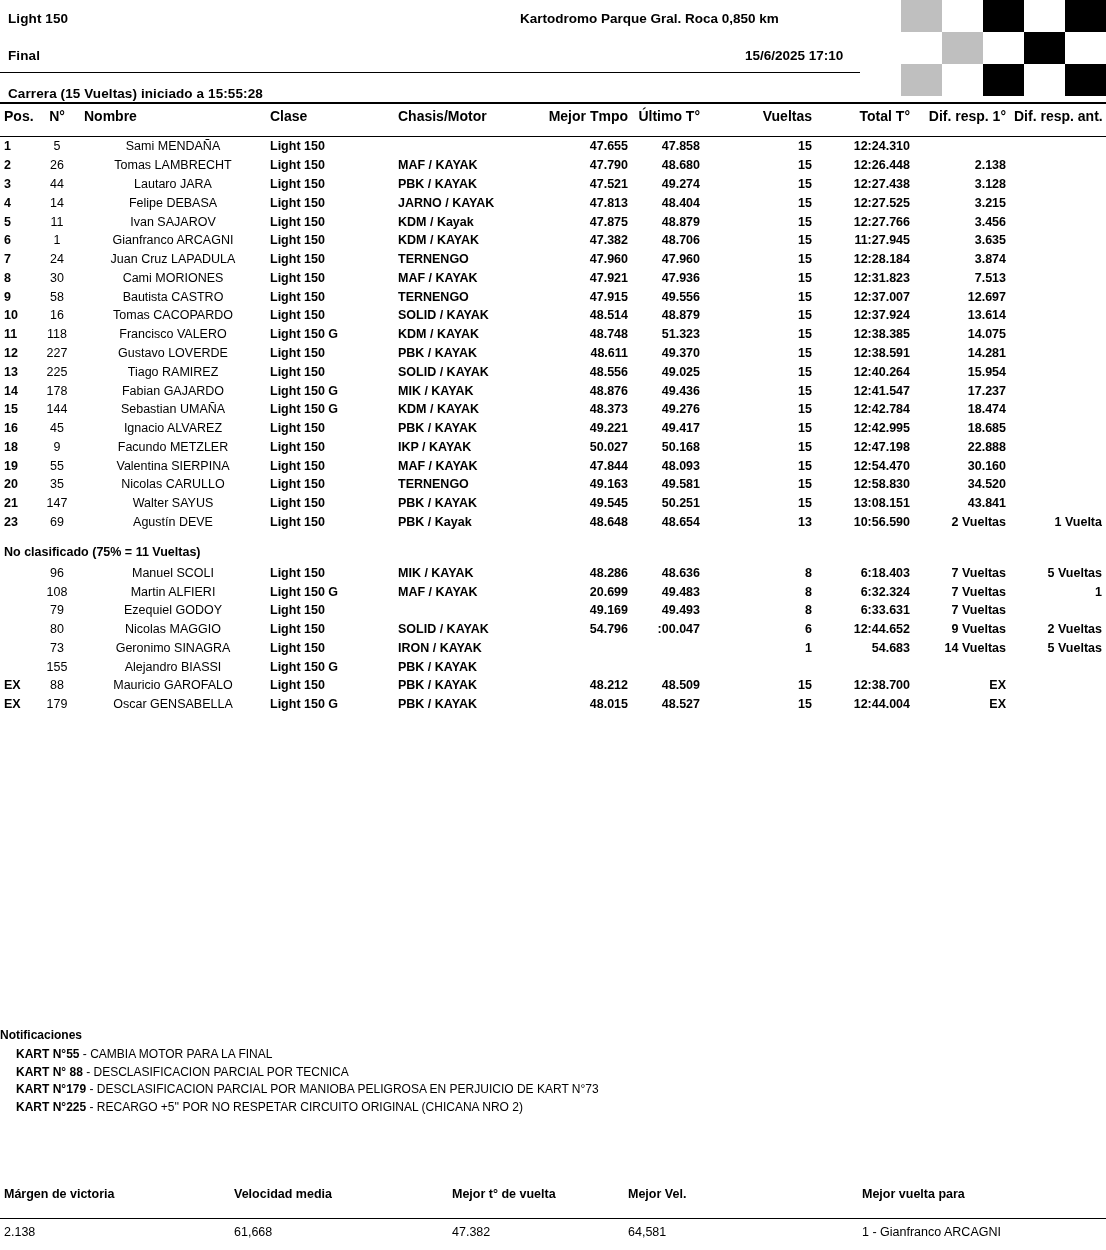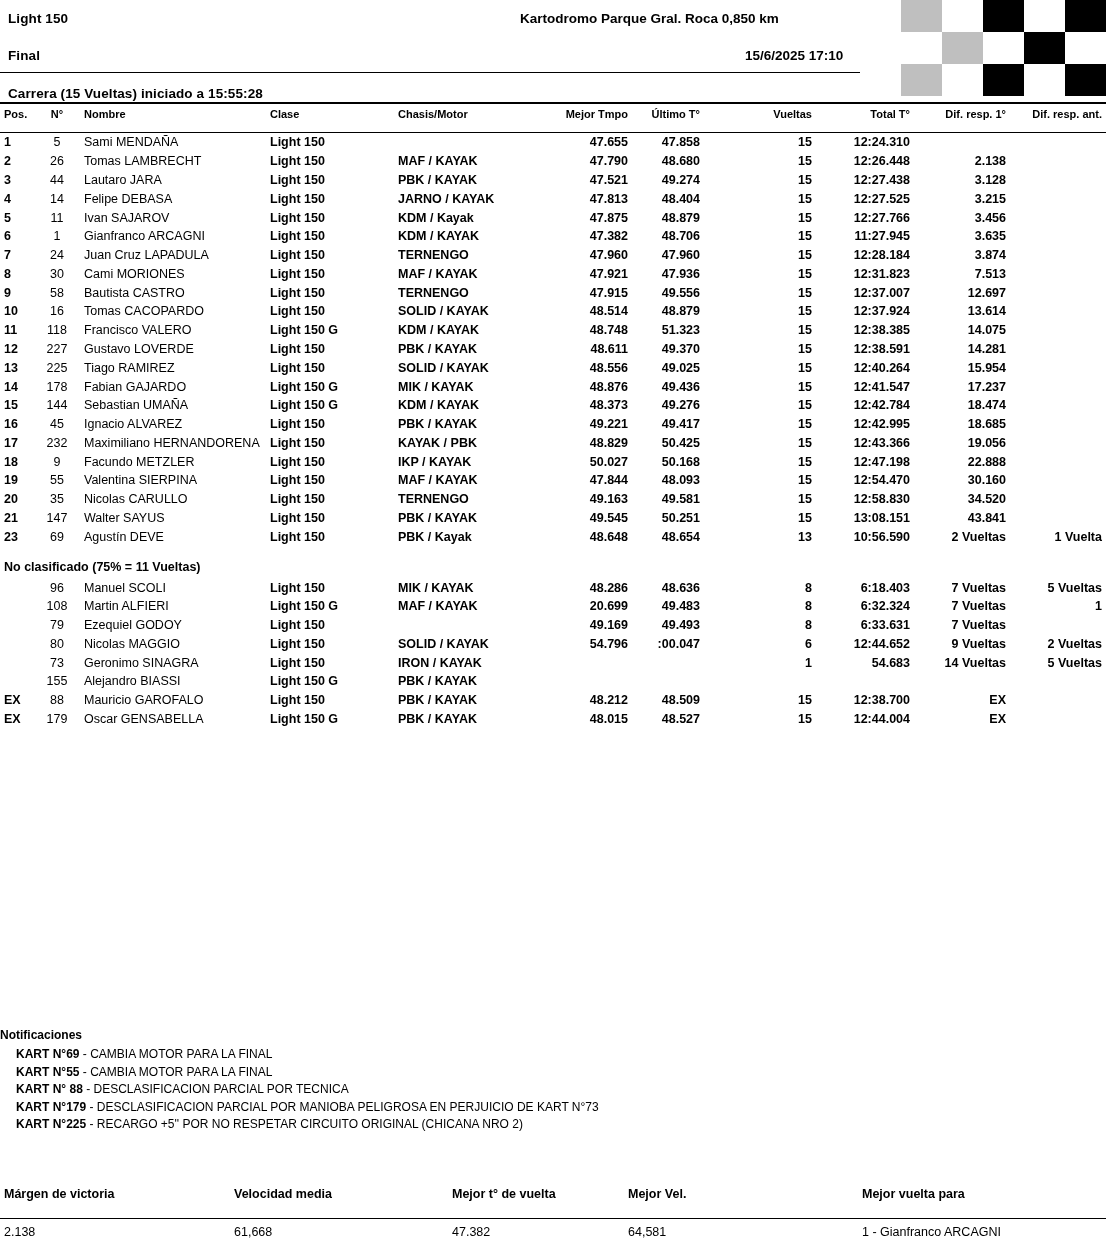--- a/index.html
+++ b/index.html
@@ -85,35 +85,35 @@
     position: relative;
     width: 1106px;
   }
   table {
     border-collapse: collapse;
     width: 1106px;
     table-layout: fixed;
   }
   thead th {
     font-weight: bold;
-    font-size: 11px;
+    font-size: 14px;
     padding: 4px 4px 12px 4px;
     border-bottom: 1.6px solid #000;
     white-space: nowrap;
     overflow: hidden;
   }
   tbody td {
     font-size: 12.5px;
     padding: 2.4px 4px;
     white-space: nowrap;
     overflow: hidden;
   }
   .c-pos   { width: 34px;  text-align: left; }
   .c-num   { width: 46px;  text-align: center; }
-  .c-name  { width: 186px; text-align: left; }
+  .c-name  { width: 186px; text-align: center; }
   .c-clase { width: 128px; text-align: left; }
   .c-chasis{ width: 148px; text-align: left; }
   .c-mejor { width: 90px;  text-align: right; }
   .c-ultimo{ width: 72px;  text-align: right; }
   .c-vueltas{width: 112px; text-align: right; }
   .c-total { width: 98px;  text-align: right; }
   .c-dif1  { width: 96px;  text-align: right; }
   .c-dif2  { width: 96px;  text-align: right; }
 
   td.c-pos, td.c-clase, td.c-chasis, td.c-mejor, td.c-ultimo,
@@ -453,33 +453,20 @@
             <td class="c-clase">Light 150</td>
             <td class="c-chasis">PBK / KAYAK</td>
             <td class="c-mejor">49.221</td>
             <td class="c-ultimo">49.417</td>
             <td class="c-vueltas">15</td>
             <td class="c-total">12:42.995</td>
             <td class="c-dif1">18.685</td>
             <td class="c-dif2"></td>
           </tr>
           <tr>
-            <td class="c-pos">17</td>
-            <td class="c-num">232</td>
-            <td class="c-name">Maximiliano HERNANDORENA</td>
-            <td class="c-clase">Light 150</td>
-            <td class="c-chasis">KAYAK / PBK</td>
-            <td class="c-mejor">48.829</td>
-            <td class="c-ultimo">50.425</td>
-            <td class="c-vueltas">15</td>
-            <td class="c-total">12:43.366</td>
-            <td class="c-dif1">19.056</td>
-            <td class="c-dif2"></td>
-          </tr>
-          <tr>
             <td class="c-pos">18</td>
             <td class="c-num">9</td>
             <td class="c-name">Facundo METZLER</td>
             <td class="c-clase">Light 150</td>
             <td class="c-chasis">IKP / KAYAK</td>
             <td class="c-mejor">50.027</td>
             <td class="c-ultimo">50.168</td>
             <td class="c-vueltas">15</td>
             <td class="c-total">12:47.198</td>
             <td class="c-dif1">22.888</td>
@@ -646,21 +633,20 @@
             <td class="c-dif1">EX</td>
             <td class="c-dif2"></td>
           </tr>
         </tbody>
     </table>
   </div>
 
   <div class="notif">
     <div class="notif-title">Notificaciones</div>
     <div id="notif-list">
-        <div class="notif-item"><b>KART N°69 </b>- CAMBIA MOTOR PARA LA FINAL</div>
         <div class="notif-item"><b>KART N°55 </b>- CAMBIA MOTOR PARA LA FINAL</div>
         <div class="notif-item"><b>KART N° 88 </b>- DESCLASIFICACION PARCIAL POR TECNICA</div>
         <div class="notif-item"><b>KART N°179 </b>- DESCLASIFICACION PARCIAL POR MANIOBA PELIGROSA EN PERJUICIO DE KART N°73</div>
         <div class="notif-item"><b>KART N°225 </b>- RECARGO +5'' POR NO RESPETAR CIRCUITO ORIGINAL (CHICANA NRO 2)</div>
       </div>
   </div>
 
   <div class="summary">
     <table>
       <colgroup>

